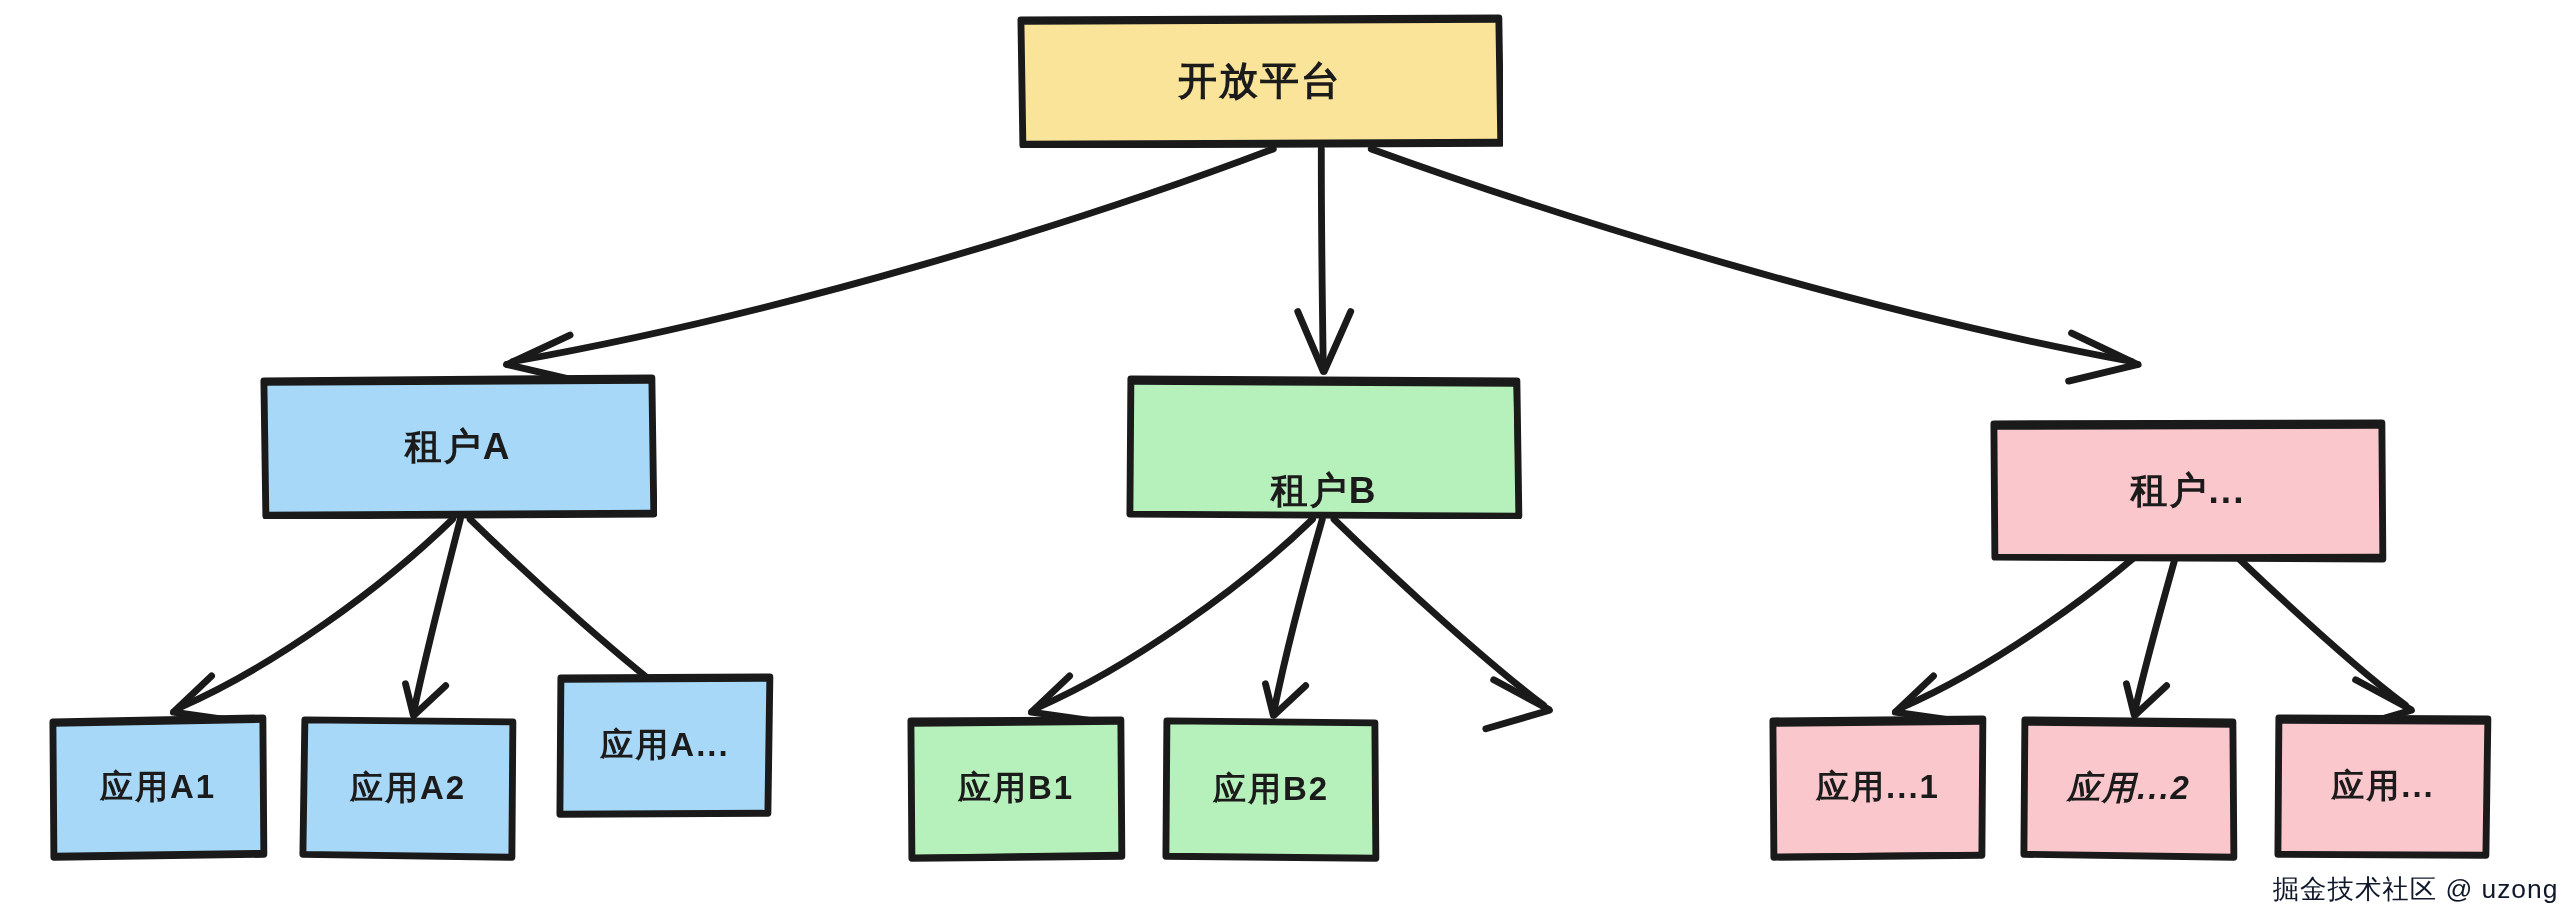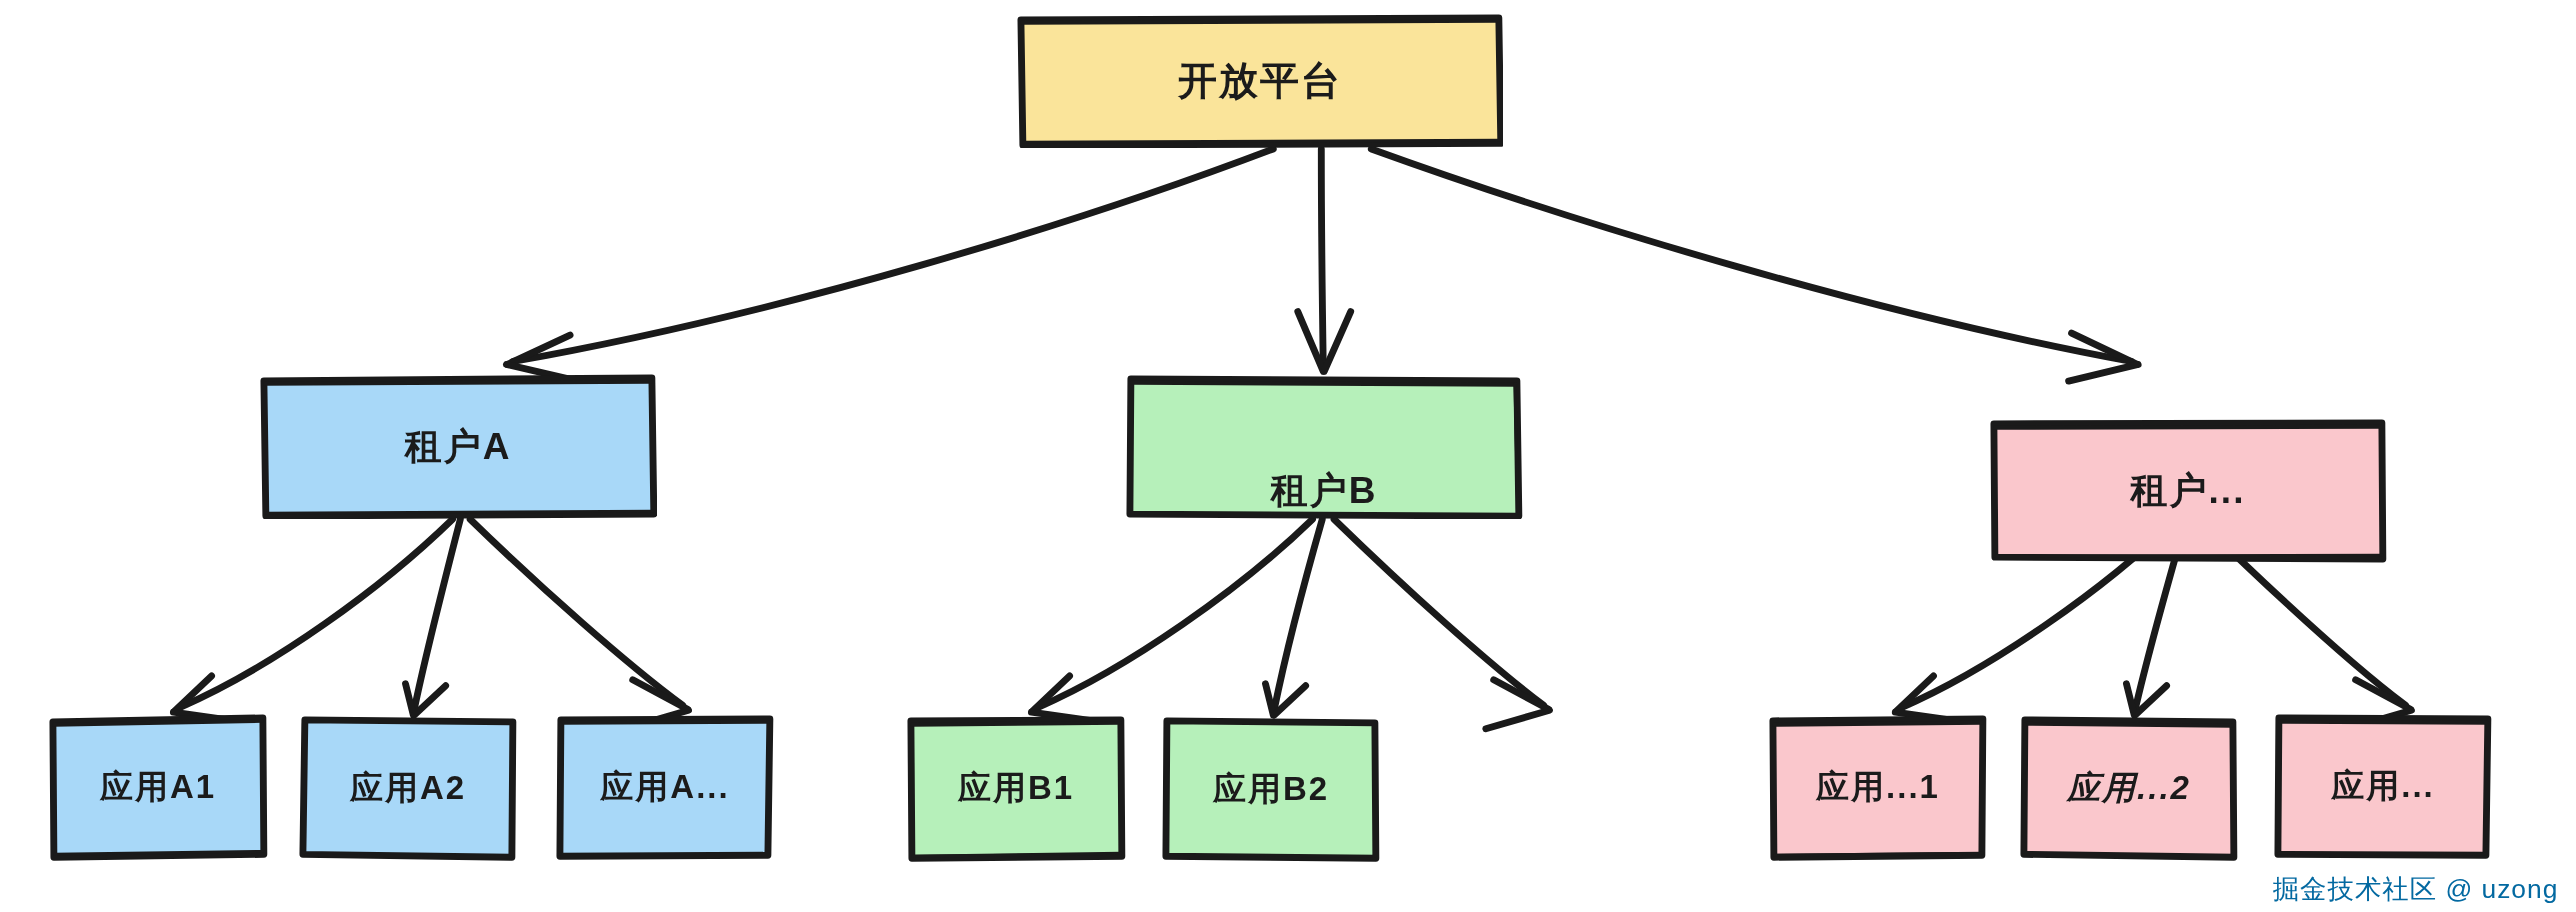--- a/index.html
+++ b/index.html
@@ -62,34 +62,34 @@
   .node.tenant-a { left: 262px; top: 377px; }
   .node.tenant-b { left: 1128px; top: 377px; align-items: flex-end; }
   .node.tenant-c { left: 1992px; top: 377px; margin-top: 44px; }
   .node.app {
     width: 214px;
     height: 141px;
     font-size: 33px;
   }
   .node.app-a1 { left: 51px;   top: 717px; }
   .node.app-a2 { left: 301px;  top: 718px; text-align: center; }
-  .node.app-a3 { left: 558px;  top: 717px; border-radius: 26px; }
+  .node.app-a3 { left: 558px;  top: 675px; border-radius: 26px; }
   .node.app-b1 { left: 909px;  top: 718px; }
   .node.app-b2 { left: 1164px; top: 719px; justify-content: center; }
   .node.app-b3 { left: 1418px; top: 717px; }
   .node.app-c1 { left: 1771px; top: 717px; }
   .node.app-c2 { left: 2022px; top: 718px; font-style: italic; }
   .node.app-c3 { left: 2276px; top: 716px; }
 
   .watermark {
     position: absolute;
     right: 17.6px;
     bottom: 5.9px;
     font-size: 26.4px;
-    color: #0369a1;
+    color: #0f172a;
     letter-spacing: 1px;
     user-select: none;
   }
 </style>
 </head>
 <body>
 
 <div id="canvas">
 
   <svg id="edges" viewBox="0 0 2630 932" xmlns="http://www.w3.org/2000/svg">

